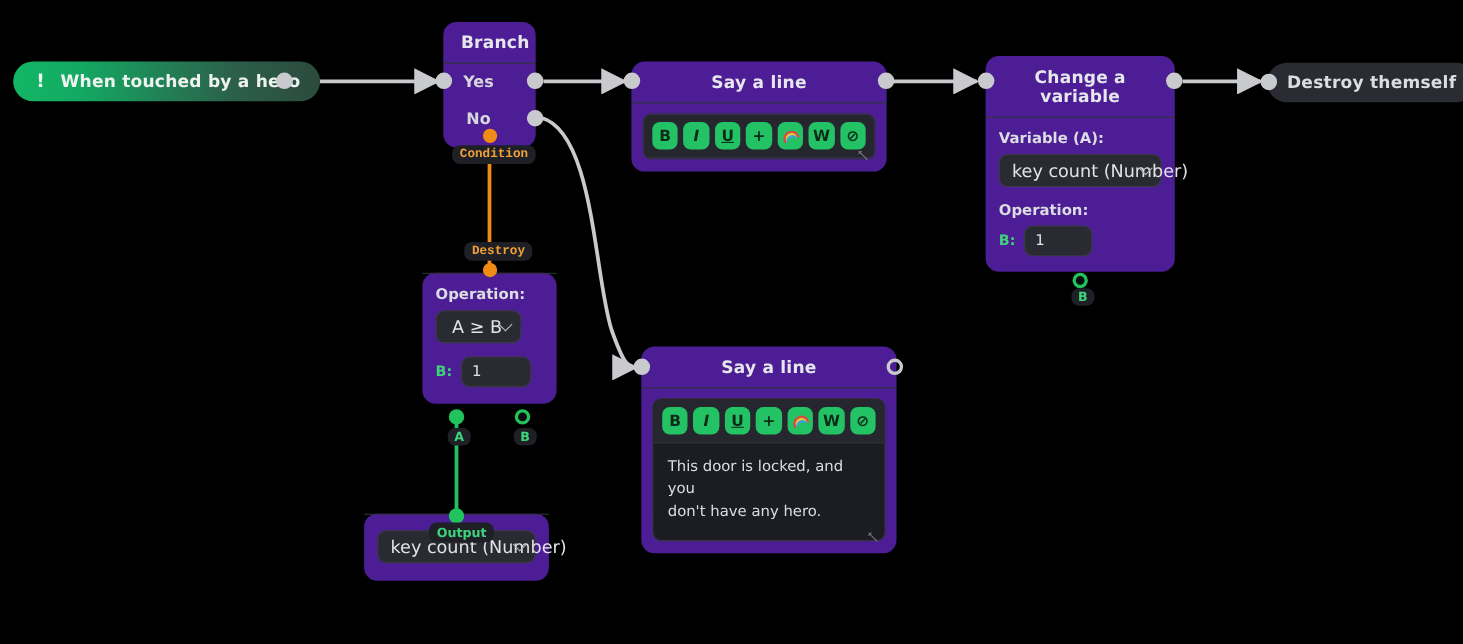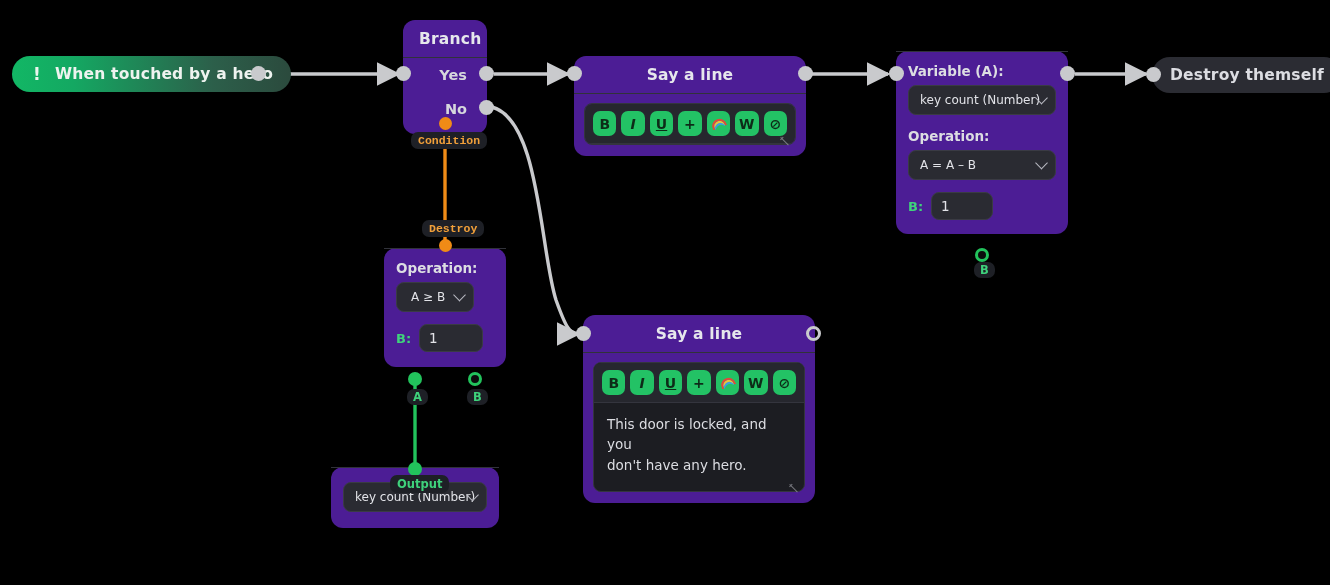--- a/index.html
+++ b/index.html
@@ -84,39 +84,39 @@
     padding: 2px 7px;
     z-index: 7;
     white-space: nowrap;
   }
   .port-label.orange-l { color: #f2a03a; font-family: Liberation Mono, monospace; }
 
   
   .branch-row {
     position: relative;
     height: 34px;
-    display: flex; align-items: center; justify-content: flex-end;
+    display: flex; align-items: center; justify-content: center;
     padding-right: 20px;
     font-size: 14.5px; font-weight: 700; color: #d6d7dd;
   }
 
   
   .field-label {
     font-size: 13.5px; font-weight: 700; color: #dcdde2;
     margin-bottom: 6px;
   }
   .sel {
     position: relative;
     background: #2a2b32;
     border: 1px solid #3a3b44;
     border-radius: 8px;
     height: 30px;
     display: flex; align-items: center;
     padding: 0 24px 0 11px;
-    font-size: 12px; color: #e2e3e8;
+    font-size: 16px; color: #e2e3e8;
     white-space: nowrap;
   }
   .sel .chev {
     position: absolute; right: 9px; top: 50%;
     width: 9px; height: 9px;
     border-right: 1.7px solid #b9bac2;
     border-bottom: 1.7px solid #b9bac2;
     transform: translateY(-72%) rotate(45deg);
   }
   .inline-row { display: flex; align-items: center; gap: 8px; }
@@ -253,32 +253,29 @@
           <div class="tbtn">⊘</div>
         </div>
       </div>
       <div class="resize" style="right:14px; bottom:8px;"></div>
     </div>
   </div>
   <div class="port" style="left:567px; top:66px;"></div>
   <div class="port" style="left:798px; top:66px;"></div>
 
   <div class="node" style="left:896px; top:51px; width:172px;">
+    <div class="node-head">Change a variable</div>
     <div class="divider"></div>
     <div style="padding:11px 12px 14px;">
       <div class="field-label">Variable (A):</div>
       <div class="sel" style="margin-bottom:13px;">
         <span>key count (Number)</span>
         <span class="chev"></span>
       </div>
       <div class="field-label">Operation:</div>
-      <div class="sel" style="margin-bottom:12px;">
-        <span>A = A – B</span>
-        <span class="chev"></span>
-      </div>
       <div class="inline-row">
         <span class="b-label">B:</span>
         <div class="txtin">1</div>
       </div>
     </div>
   </div>
   <div class="port" style="left:889px; top:66px;"></div>
   <div class="port" style="left:1060px; top:66px;"></div>
   <div class="port green-hollow" style="left:975px; top:248px;"></div>
   <div class="port-label" style="left:974px; top:262px; padding:1px 6px;">B</div>

